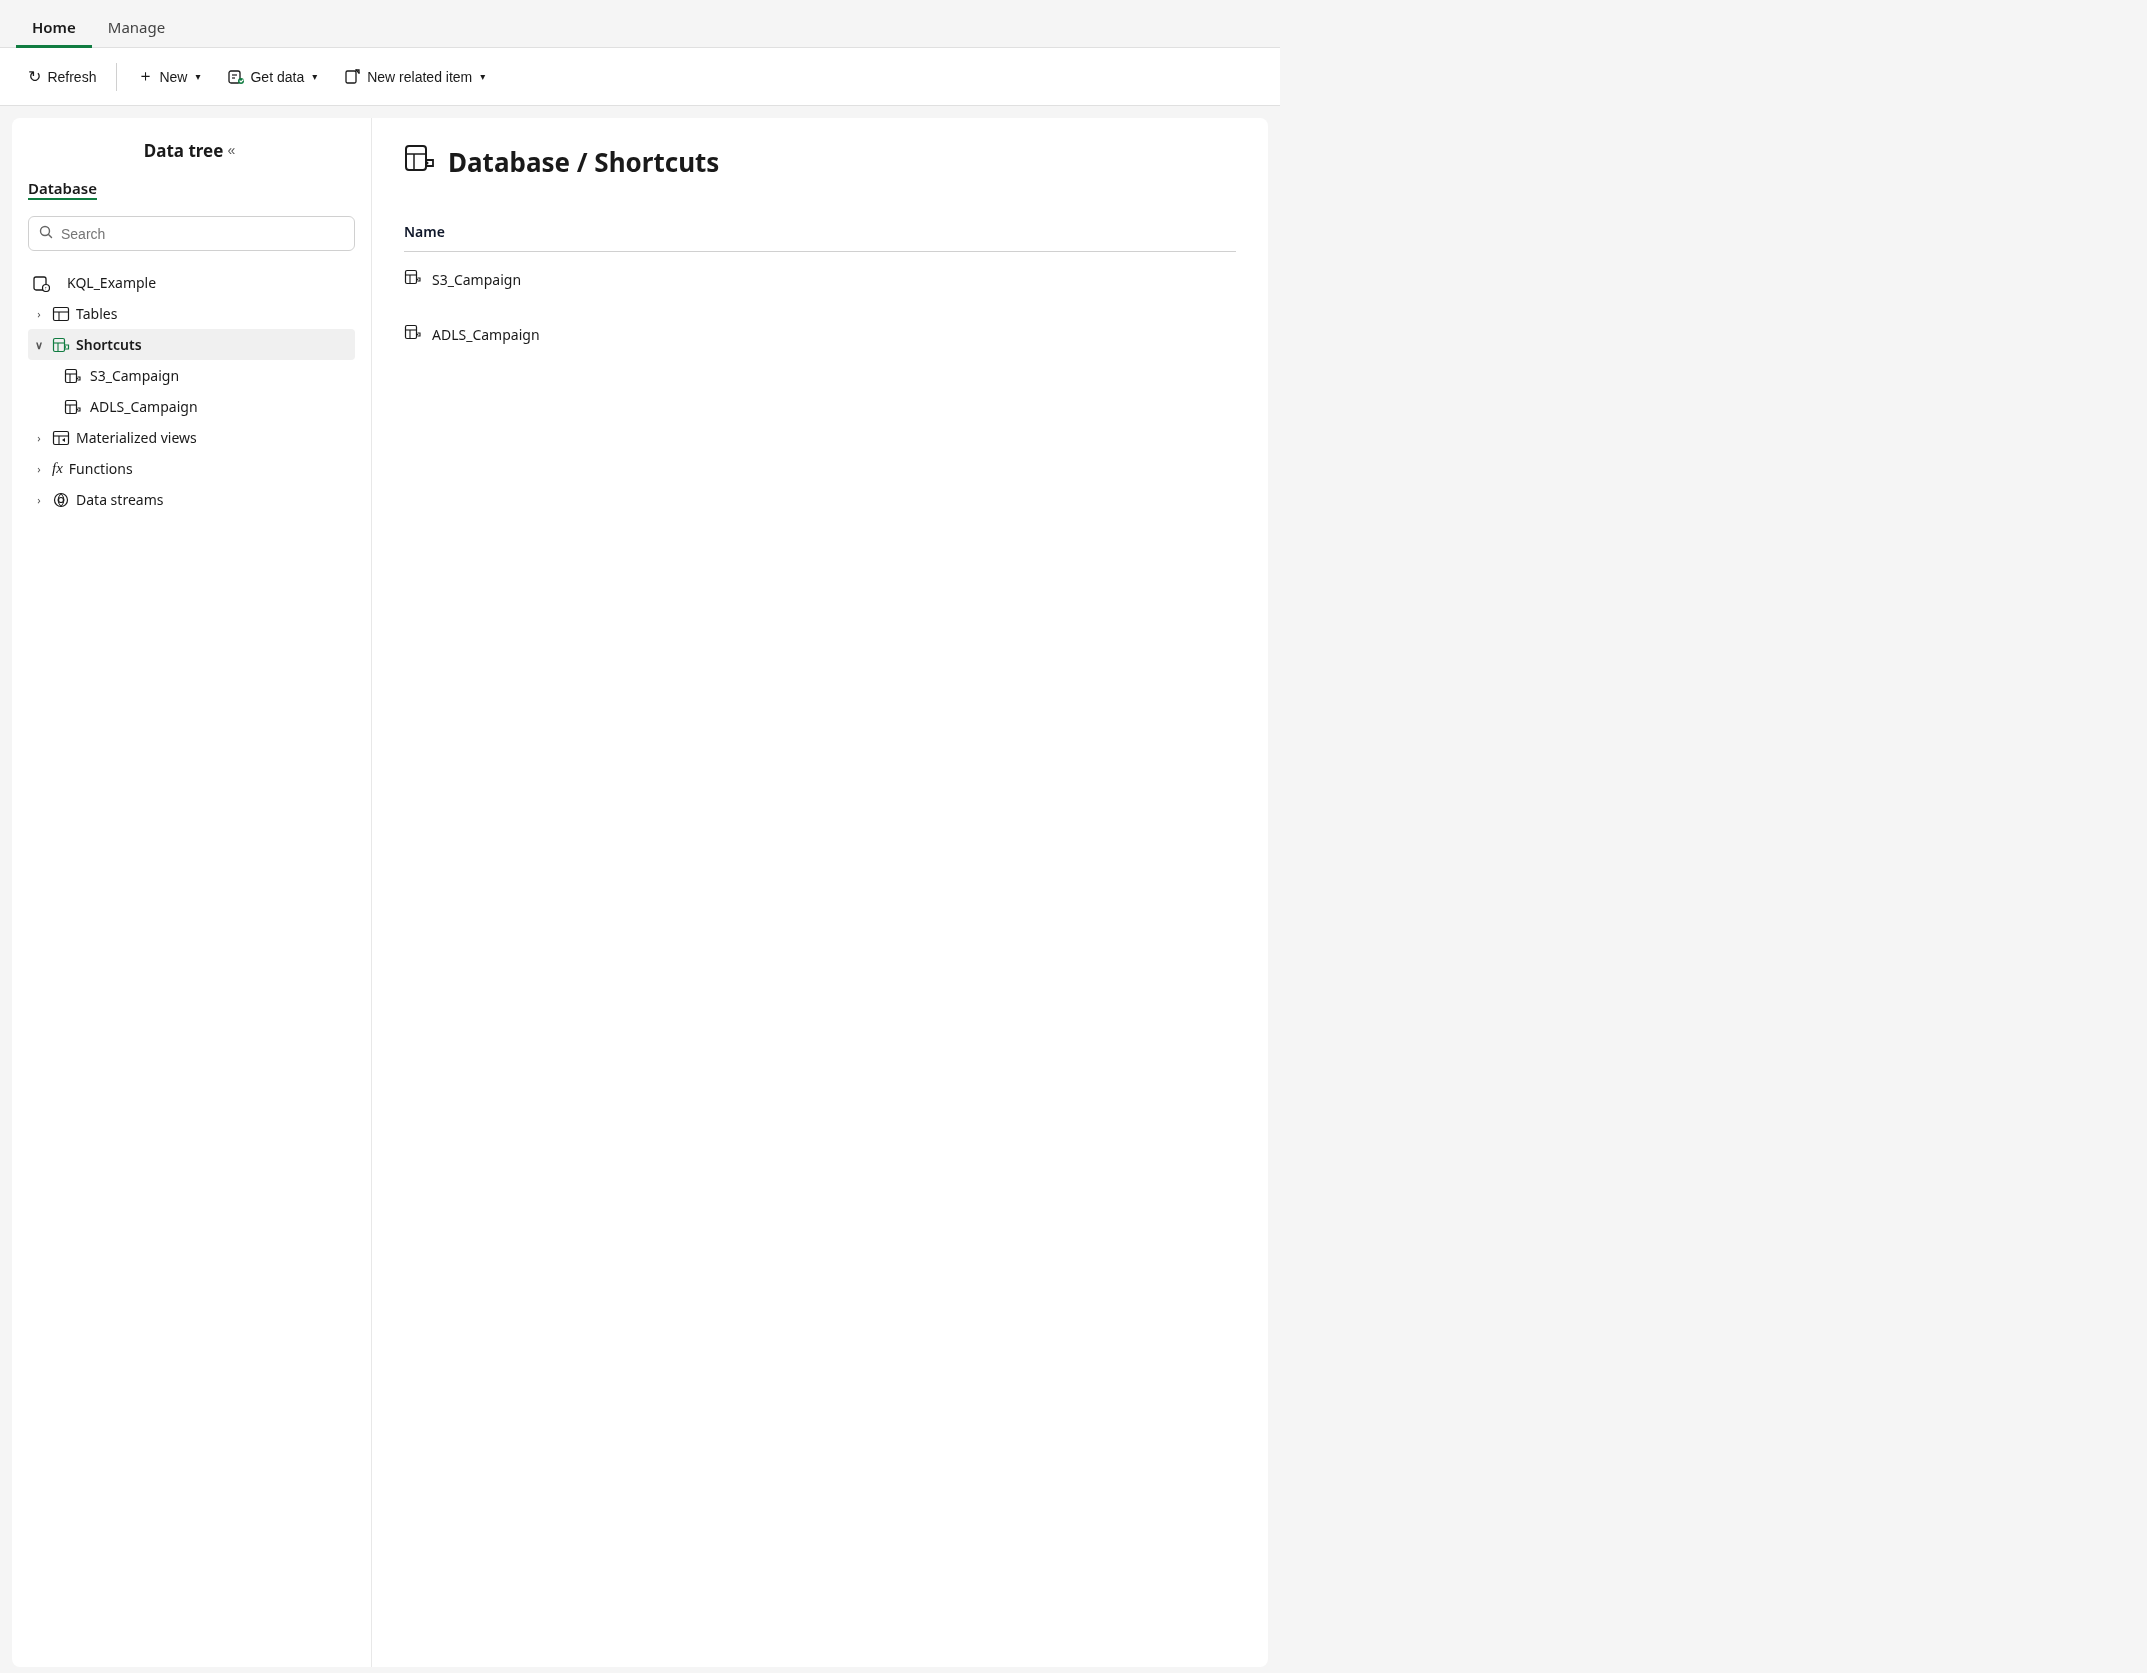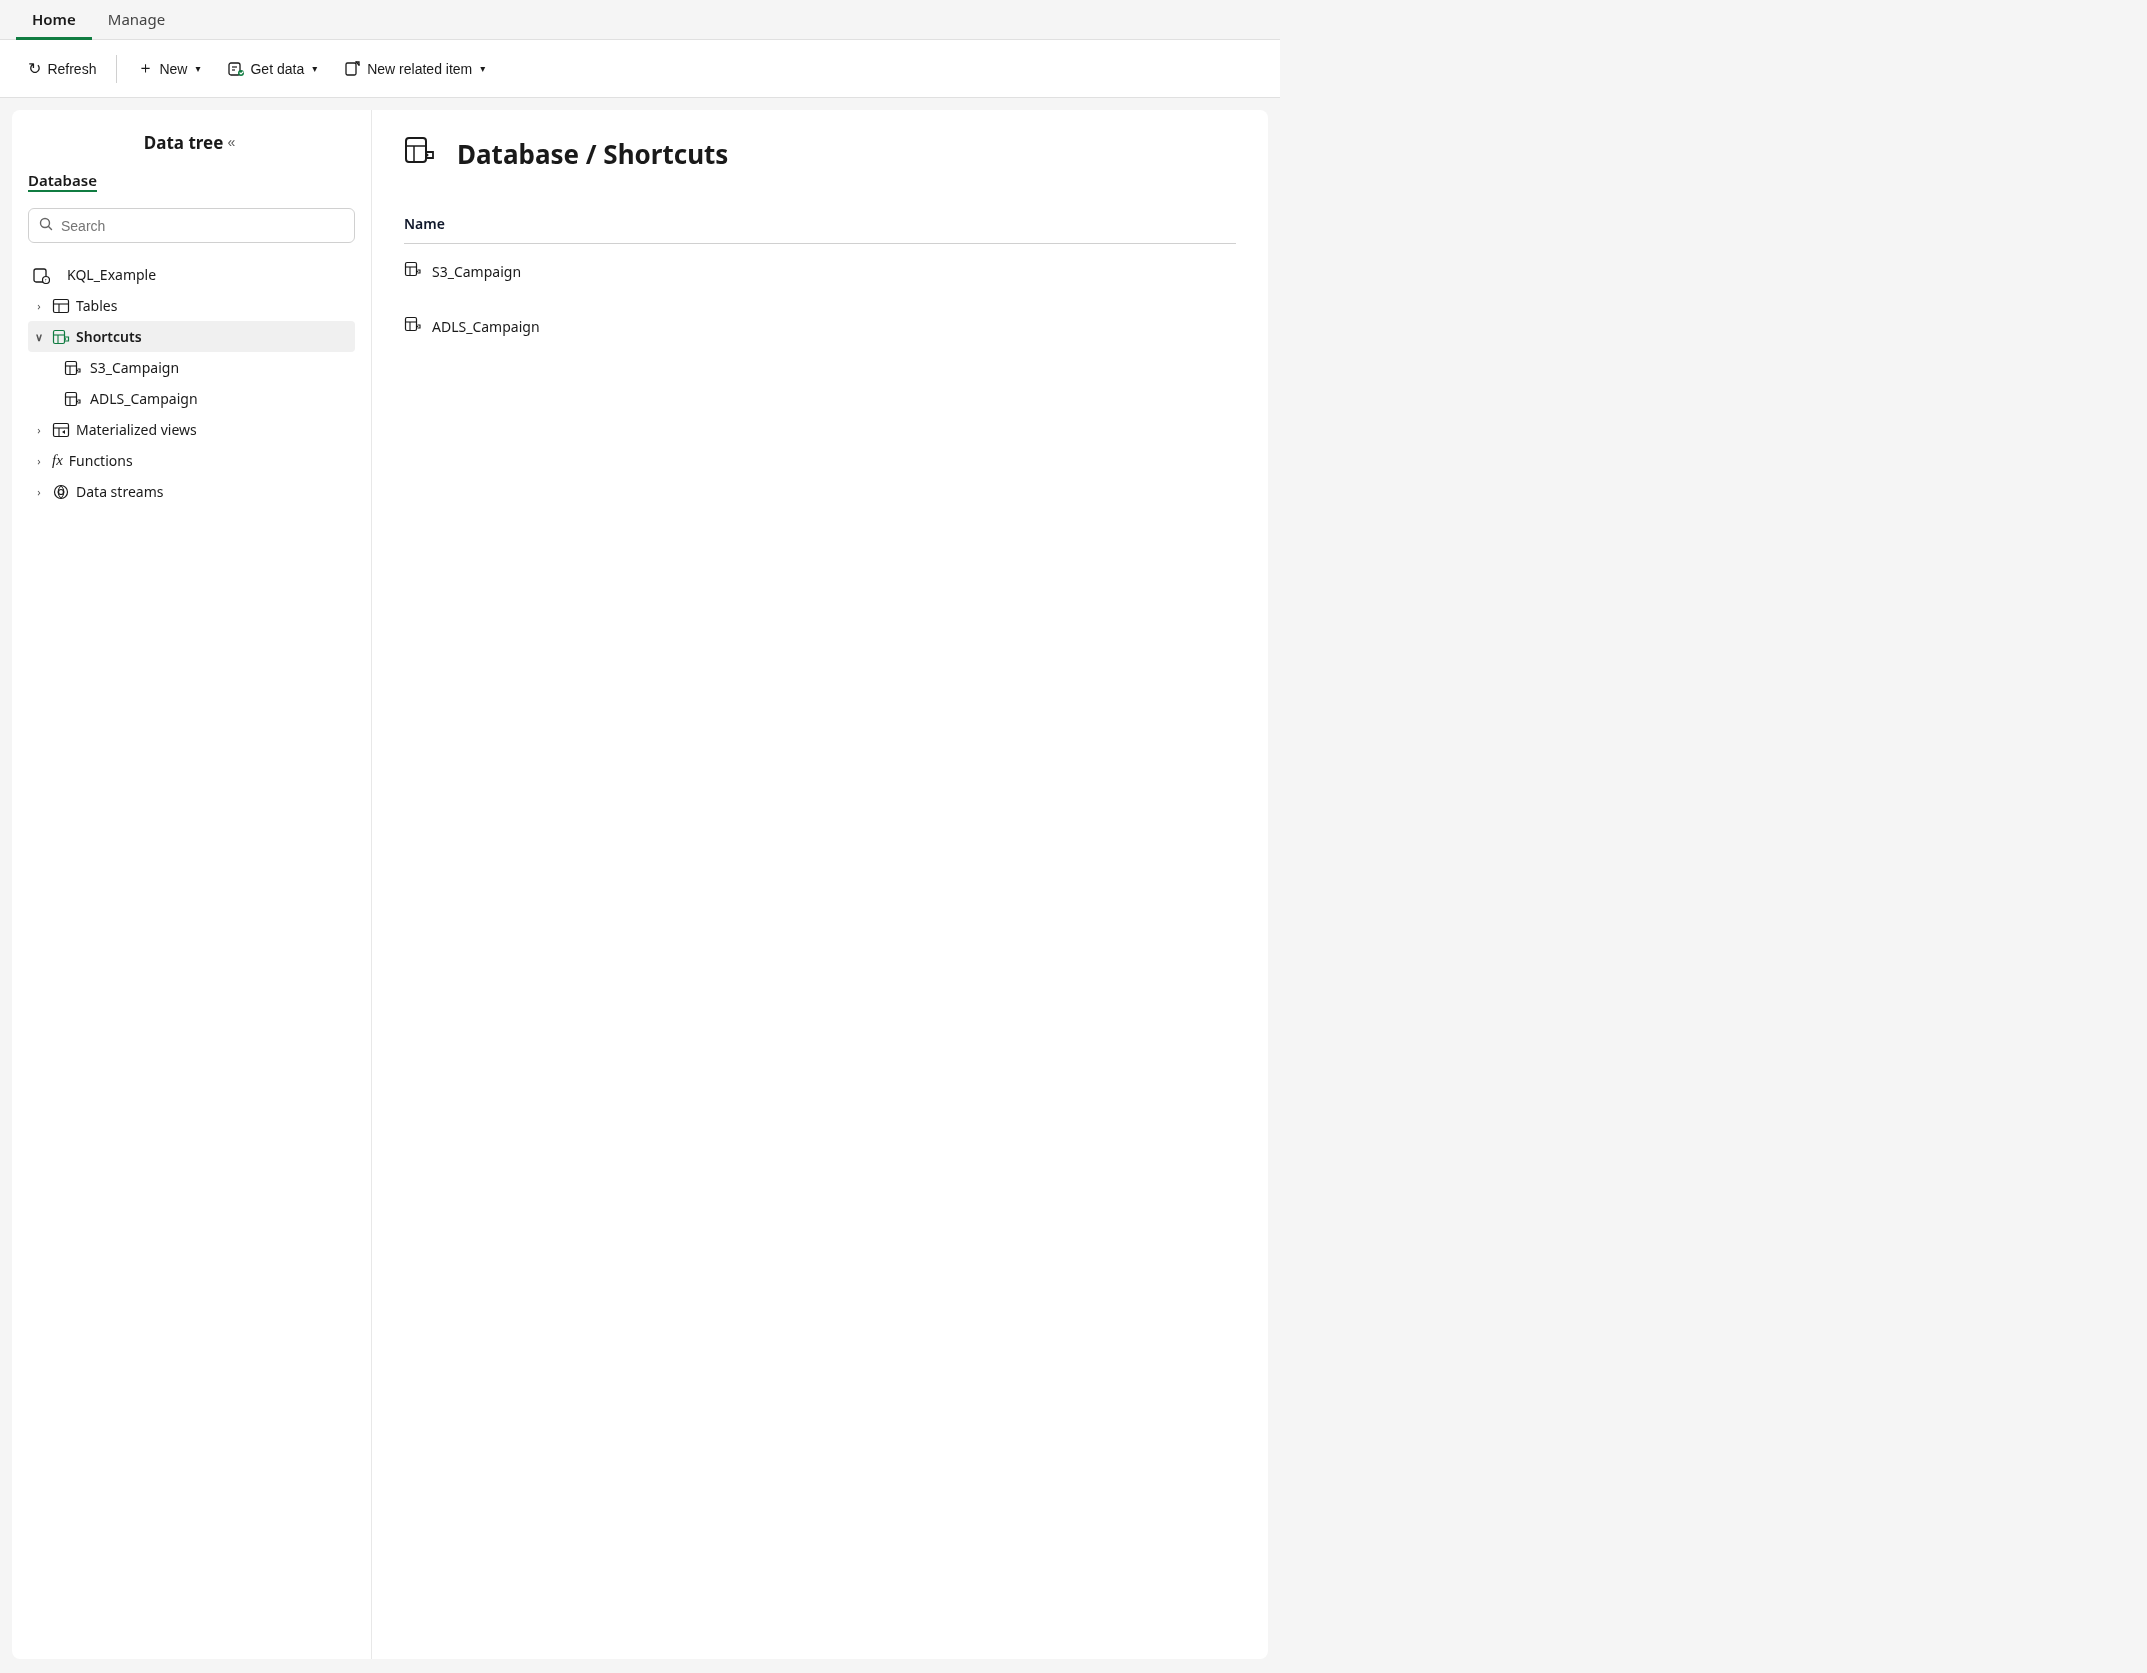--- a/index.html
+++ b/index.html
@@ -12,21 +12,21 @@
       min-height: 980px;
     }
 
     
     .top-tabs {
       display: flex;
       align-items: flex-end;
       background: #f5f5f5;
       padding: 0 16px;
       border-bottom: 1px solid #e0e0e0;
-      height: 40px;
+      height: 48px;
     }
     .tab {
       padding: 8px 16px;
       cursor: pointer;
       font-size: 15px;
       color: #444;
       border-bottom: 3px solid transparent;
       margin-bottom: -1px;
     }
     .tab.active {
@@ -216,21 +216,20 @@
       margin-bottom: 32px;
     }
     .breadcrumb-icon {
       font-size: 28px;
       color: #1a1a1a;
     }
     .breadcrumb-text {
       font-size: 26px;
       font-weight: 700;
       color: #1a1a1a;
-      margin-left: 9px;
     }
 
     
     .content-table {
       width: 100%;
       border-collapse: collapse;
       margin-top: 16px;
     }
     .content-table th {
       text-align: left;

